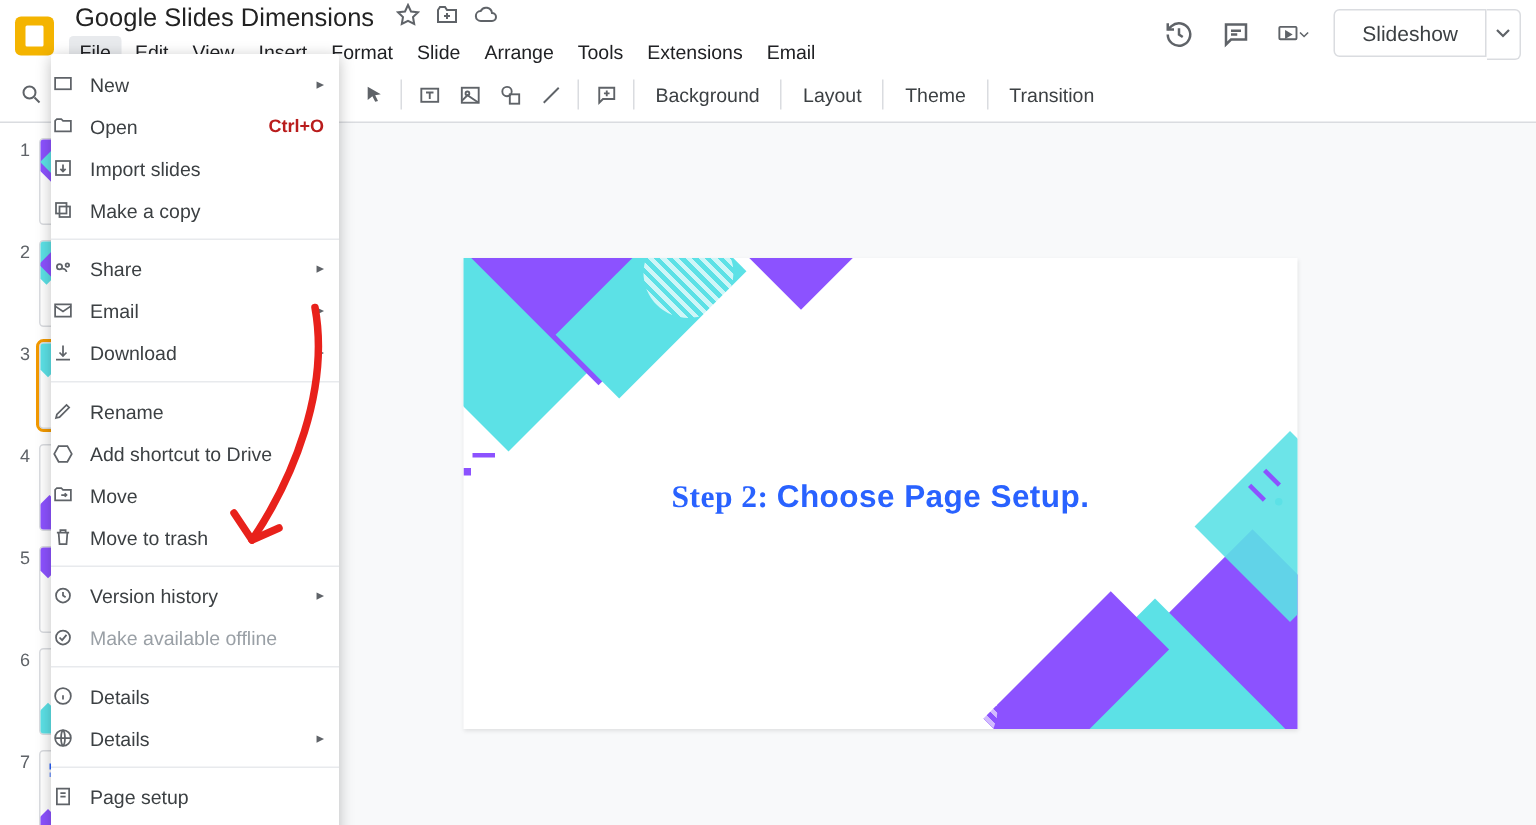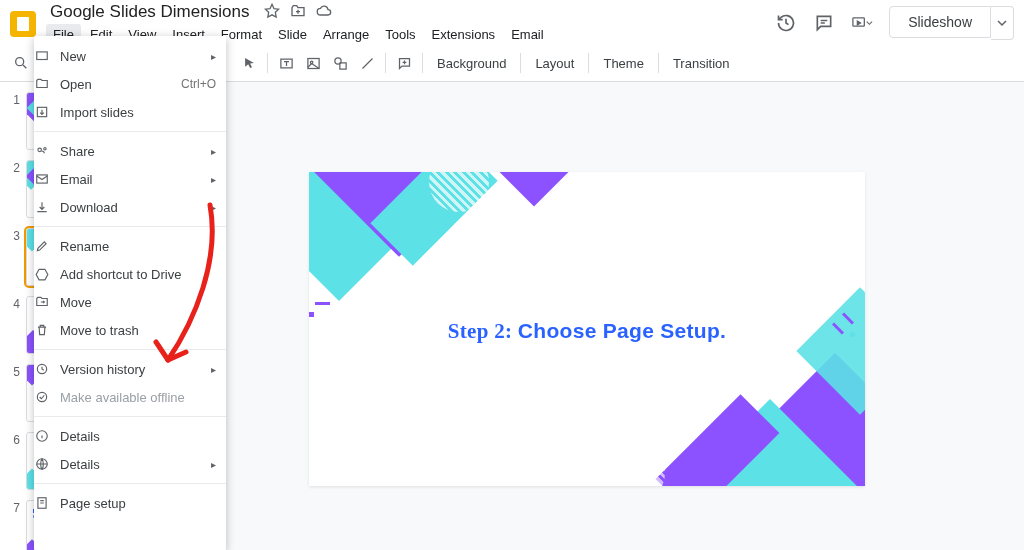--- a/index.html
+++ b/index.html
@@ -32,21 +32,21 @@
 .canvas-area { flex: 1; background: #f8f9fa; display: flex; align-items: center; justify-content: center; position: relative; }
 .canvas-area::before { content: ""; position: absolute; top: 0; left: 0; right: 0; bottom: 0; }
 .slide { width: 556px; height: 314px; background: #fff; position: relative; overflow: hidden; box-shadow: 0 1px 3px rgba(0,0,0,0.1); margin-top: 10px; }
 .slide-text { position: absolute; width: 100%; text-align: center; top: 47%; font-size: 21px; font-weight: 600; color: #2962ff; letter-spacing: 0.3px; }
 .slide-text .bold { font-weight: 800; font-family: Liberation Serif, serif; }
 
 .dropdown { position: absolute; left: 34px; top: 36px; width: 192px; background: #fff; box-shadow: 0 2px 10px rgba(0,0,0,0.25); font-size: 13px; color: #3c4043; z-index: 100; border-radius: 2px; padding: 6px 0; }
 .dd-item { display: flex; align-items: center; padding: 5px 10px 5px 0; gap: 10px; position: relative; height: 28px; }
 .dd-item.disabled { color: #9aa0a6; }
 .dd-item .lbl { flex: 1; }
-.dd-item .shortcut { color: #737373; font-size: 12px; }
+.dd-item .shortcut { color: #b91c1c; font-size: 12px; font-weight: bold; }
 .dd-item .arrow { color: #5f6368; font-size: 10px; }
 .dd-sep { height: 1px; background: #e8eaed; margin: 5px 0; }
 .dd-icon { width: 16px; height: 16px; display: flex; align-items: center; justify-content: center; color: #5f6368; }
 .highlight-box { position: absolute; border: 3px solid #e8211b; pointer-events: none; }
 .arrow-svg { position: absolute; pointer-events: none; z-index: 101; }
 .rect-b { background: #8c52ff; }
 .rect-c { background: #5ce1e6; }
 .circ { border-radius: 50%; background: repeating-linear-gradient(45deg, #fff 0 3px, transparent 3px 6px); }
 </style>
 </head>
@@ -282,20 +282,29 @@
     </div>
   <div class="dd-item">
       <span class="dd-icon">
         <svg width="14" height="14" viewBox="0 0 24 24" fill="none" stroke="currentColor" stroke-width="2">
           <rect x="4" y="4" width="16" height="16"></rect>
           <path d="M12 8v8m-3-3l3 3 3-3"></path>
         </svg>
       </span>
       <span class="lbl">Import slides</span>
     </div>
+  <div class="dd-item">
+      <span class="dd-icon">
+        <svg width="14" height="14" viewBox="0 0 24 24" fill="none" stroke="currentColor" stroke-width="2">
+          <rect x="8" y="8" width="12" height="12"></rect>
+          <rect x="4" y="4" width="12" height="12"></rect>
+        </svg>
+      </span>
+      <span class="lbl">Make a copy</span>
+    </div>
   <div class="dd-sep"></div>
   <div class="dd-item">
       <span class="dd-icon">
         <svg width="14" height="14" viewBox="0 0 24 24" fill="none" stroke="currentColor" stroke-width="2">
           <circle cx="8" cy="10" r="3"></circle>
           <circle cx="17" cy="8" r="2"></circle>
           <path d="M11 12c3 0 5 2 5 4"></path>
         </svg>
       </span>
       <span class="lbl">Share</span>

